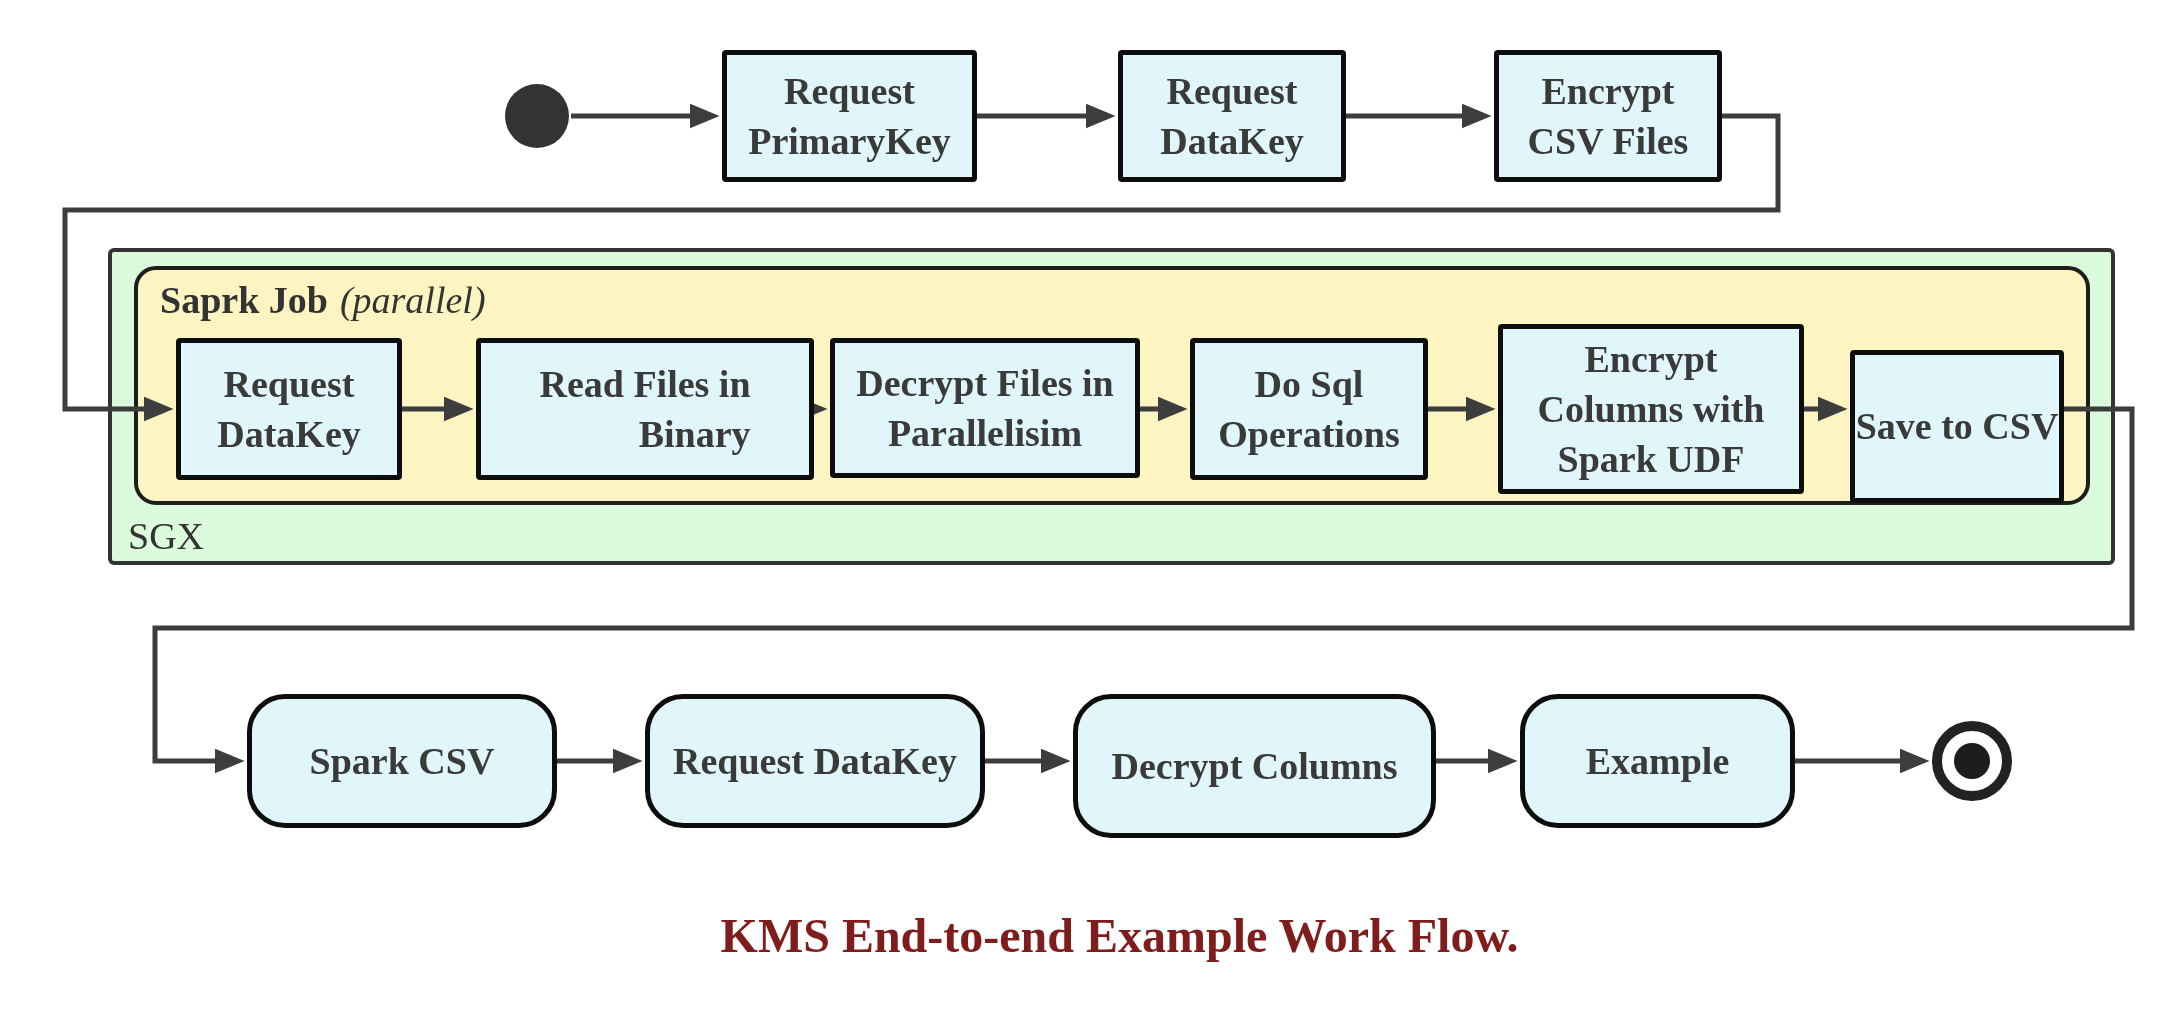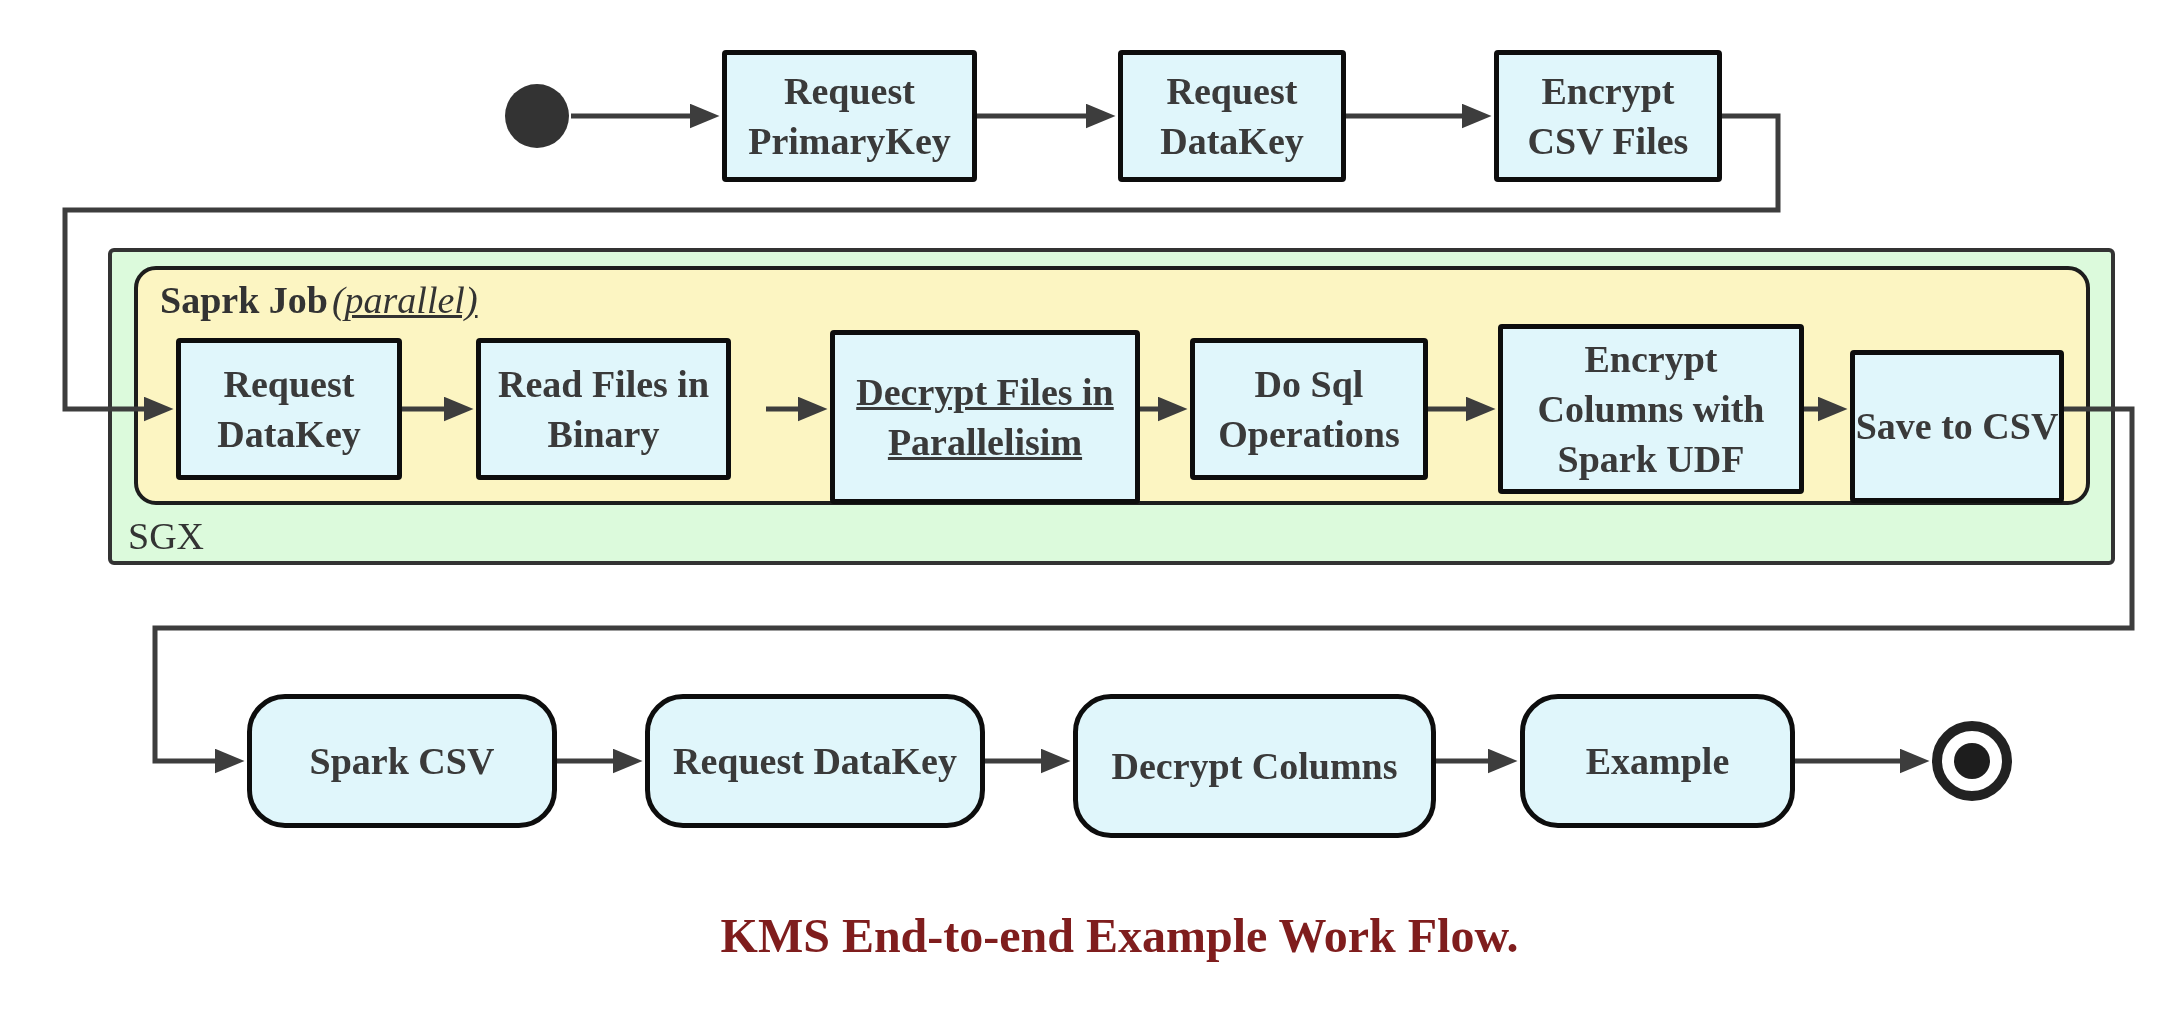--- a/index.html
+++ b/index.html
@@ -21,21 +21,21 @@
     left:134px;top:266px;width:1956px;height:239px;
     background:var(--spark-fill,#fcf5c2);
     border:4px solid #1d1d1d;border-radius:22px;
   }
   .container-title{
     position:absolute;left:160px;top:278px;
     font-size:38px;font-weight:bold;color:#333333;
     white-space:nowrap;
   }
   .container-title .italic-part{
-    font-weight:normal;font-style:italic;margin-left:4px;text-decoration:underline;
+    font-weight:normal;font-style:italic;margin-left:12px;
   }
   #sgx-label{
     position:absolute;left:128px;top:514px;
     font-size:38px;font-weight:normal;color:#333333;
   }
   
   .node{
     position:absolute;box-sizing:border-box;
     background:var(--node-fill,#e0f6fb);
     border:5px solid #0d0d0d;
@@ -46,22 +46,22 @@
     line-height:1.32;
     white-space:pre-line;
   }
   .node.big-radius{border-radius:38px;}
   
   #n-req-primarykey{left:722px;top:50px;width:255px;height:132px;}
   #n-req-datakey-1 {left:1118px;top:50px;width:228px;height:132px;}
   #n-encrypt-csv   {left:1494px;top:50px;width:228px;height:132px;}
   
   #n-spark-req-datakey{left:176px;top:338px;width:226px;height:142px;}
-  #n-read-files       {left:476px;top:338px;width:255px;height:142px;}
-  #n-decrypt-files    {left:830px;top:330px;width:310px;height:174px;text-decoration:underline;}
+  #n-read-files       {left:476px;top:338px;width:338px;height:142px;text-align:right;}
+  #n-decrypt-files    {left:830px;top:338px;width:310px;height:140px;}
   #n-do-sql           {left:1190px;top:338px;width:238px;height:142px;}
   #n-encrypt-columns  {left:1498px;top:324px;width:306px;height:170px;}
   #n-save-csv         {left:1850px;top:350px;width:214px;height:153px;}
   
   #n-read-csv       {left:247px;top:694px;width:310px;height:134px;}
   #n-req-datakey-2  {left:645px;top:694px;width:340px;height:134px;}
   #n-decrypt-columns{left:1073px;top:694px;width:363px;height:144px;}
   #n-output         {left:1520px;top:694px;width:275px;height:134px;}
   
   #start-state{

